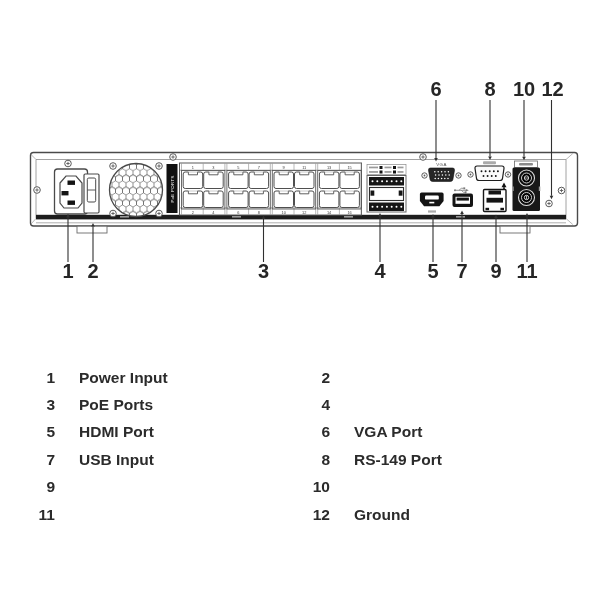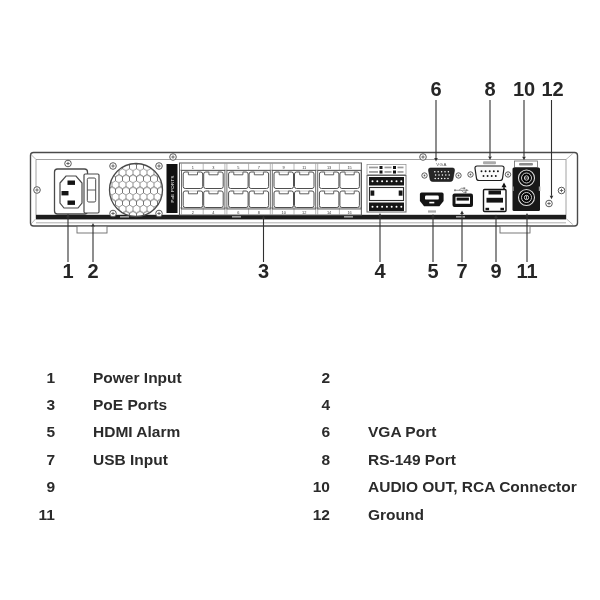--- a/index.html
+++ b/index.html
@@ -10,21 +10,21 @@
   .callout{font-size:20px;font-weight:600;fill:#262626;}
   .tinynum{font-size:3.9px;fill:#3c3c3c;}
   .portlabel{font-size:4.4px;fill:#4a4a4a;letter-spacing:.4px;}
   .poe-vert{font-size:4.3px;fill:#ffffff;letter-spacing:.35px;}
   .legend{position:absolute;top:364px;left:0;width:600px;}
   .leg-col{position:absolute;top:0;}
   .leg-col.left{left:25px;}
   .leg-col.right{left:300px;}
   .leg-row{display:flex;height:27.4px;align-items:center;}
   .leg-num{display:inline-block;width:30px;text-align:right;font-size:15.5px;font-weight:600;}
-  .leg-lbl{display:inline-block;margin-left:38px;font-size:15.5px;font-weight:600;white-space:nowrap;}
+  .leg-lbl{display:inline-block;margin-left:24px;font-size:15.5px;font-weight:600;white-space:nowrap;}
 </style>
 </head>
 <body>
 
 <div id="page">
 
 <svg id="panel-svg" width="600" height="340" viewBox="0 0 600 340">
   <defs>
     <pattern id="hexpat" x="0" y="0" width="7" height="12.12" patternUnits="userSpaceOnUse">
       <rect x="-4" y="-2" width="15" height="16" fill="#fff"></rect>
@@ -322,21 +322,21 @@
     <div class="leg-row">
           <span class="leg-num">1</span>
           <span class="leg-lbl">Power Input</span>
         </div>
     <div class="leg-row">
           <span class="leg-num">3</span>
           <span class="leg-lbl">PoE Ports</span>
         </div>
     <div class="leg-row">
           <span class="leg-num">5</span>
-          <span class="leg-lbl">HDMI Alarm</span>
+          <span class="leg-lbl">HDMI Port</span>
         </div>
     <div class="leg-row">
           <span class="leg-num">7</span>
           <span class="leg-lbl">USB Input</span>
         </div>
     <div class="leg-row">
           <span class="leg-num">9</span>
         </div>
     <div class="leg-row">
           <span class="leg-num">11</span>
@@ -352,21 +352,20 @@
     <div class="leg-row">
           <span class="leg-num">6</span>
           <span class="leg-lbl">VGA Port</span>
         </div>
     <div class="leg-row">
           <span class="leg-num">8</span>
           <span class="leg-lbl">RS-149 Port</span>
         </div>
     <div class="leg-row">
           <span class="leg-num">10</span>
-          <span class="leg-lbl">AUDIO OUT, RCA Connector</span>
         </div>
     <div class="leg-row">
           <span class="leg-num">12</span>
           <span class="leg-lbl">Ground</span>
         </div>
   </div>
 </div>
 
 </div>
 

